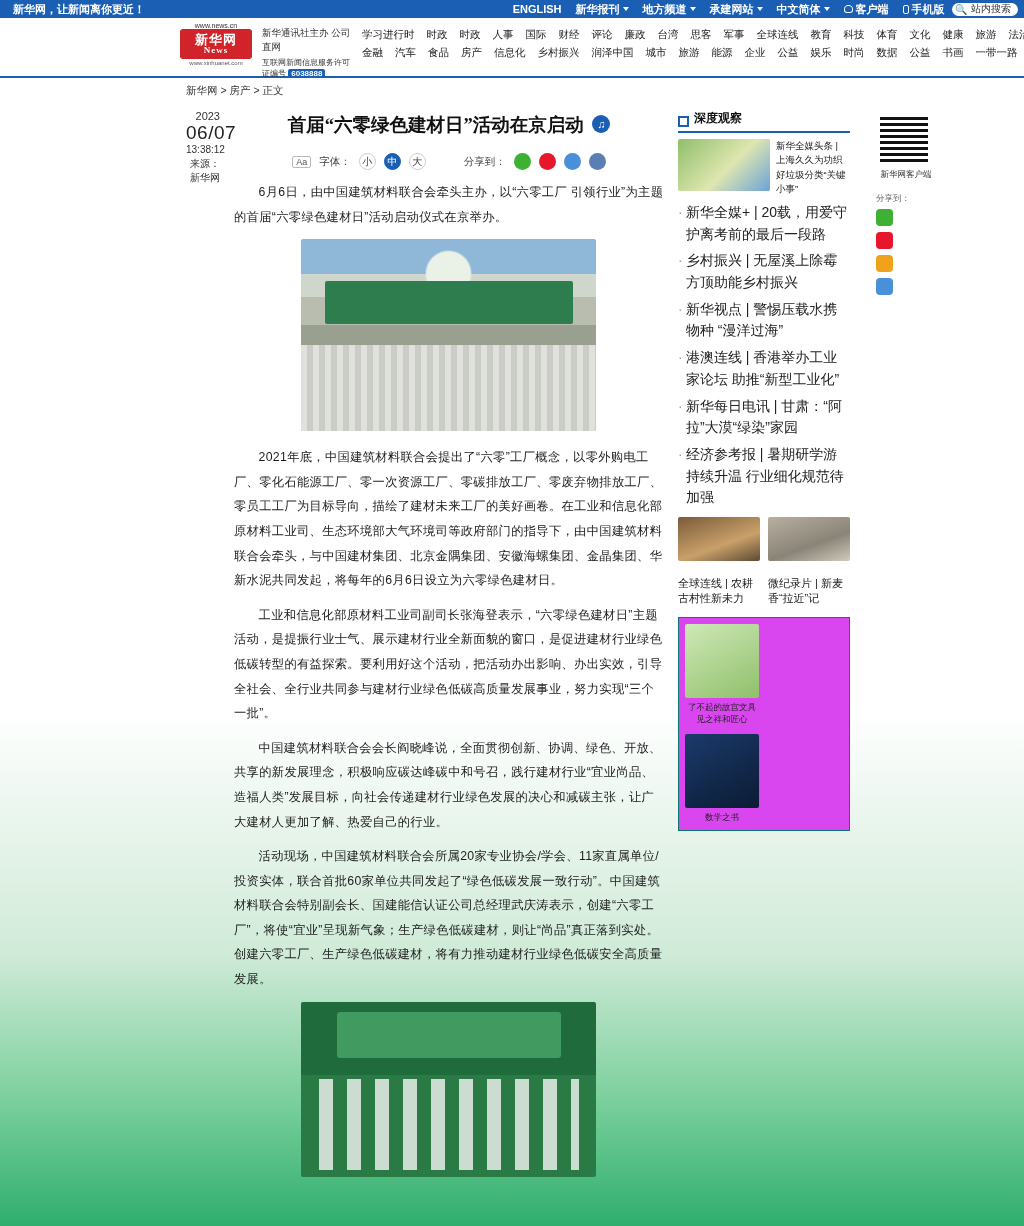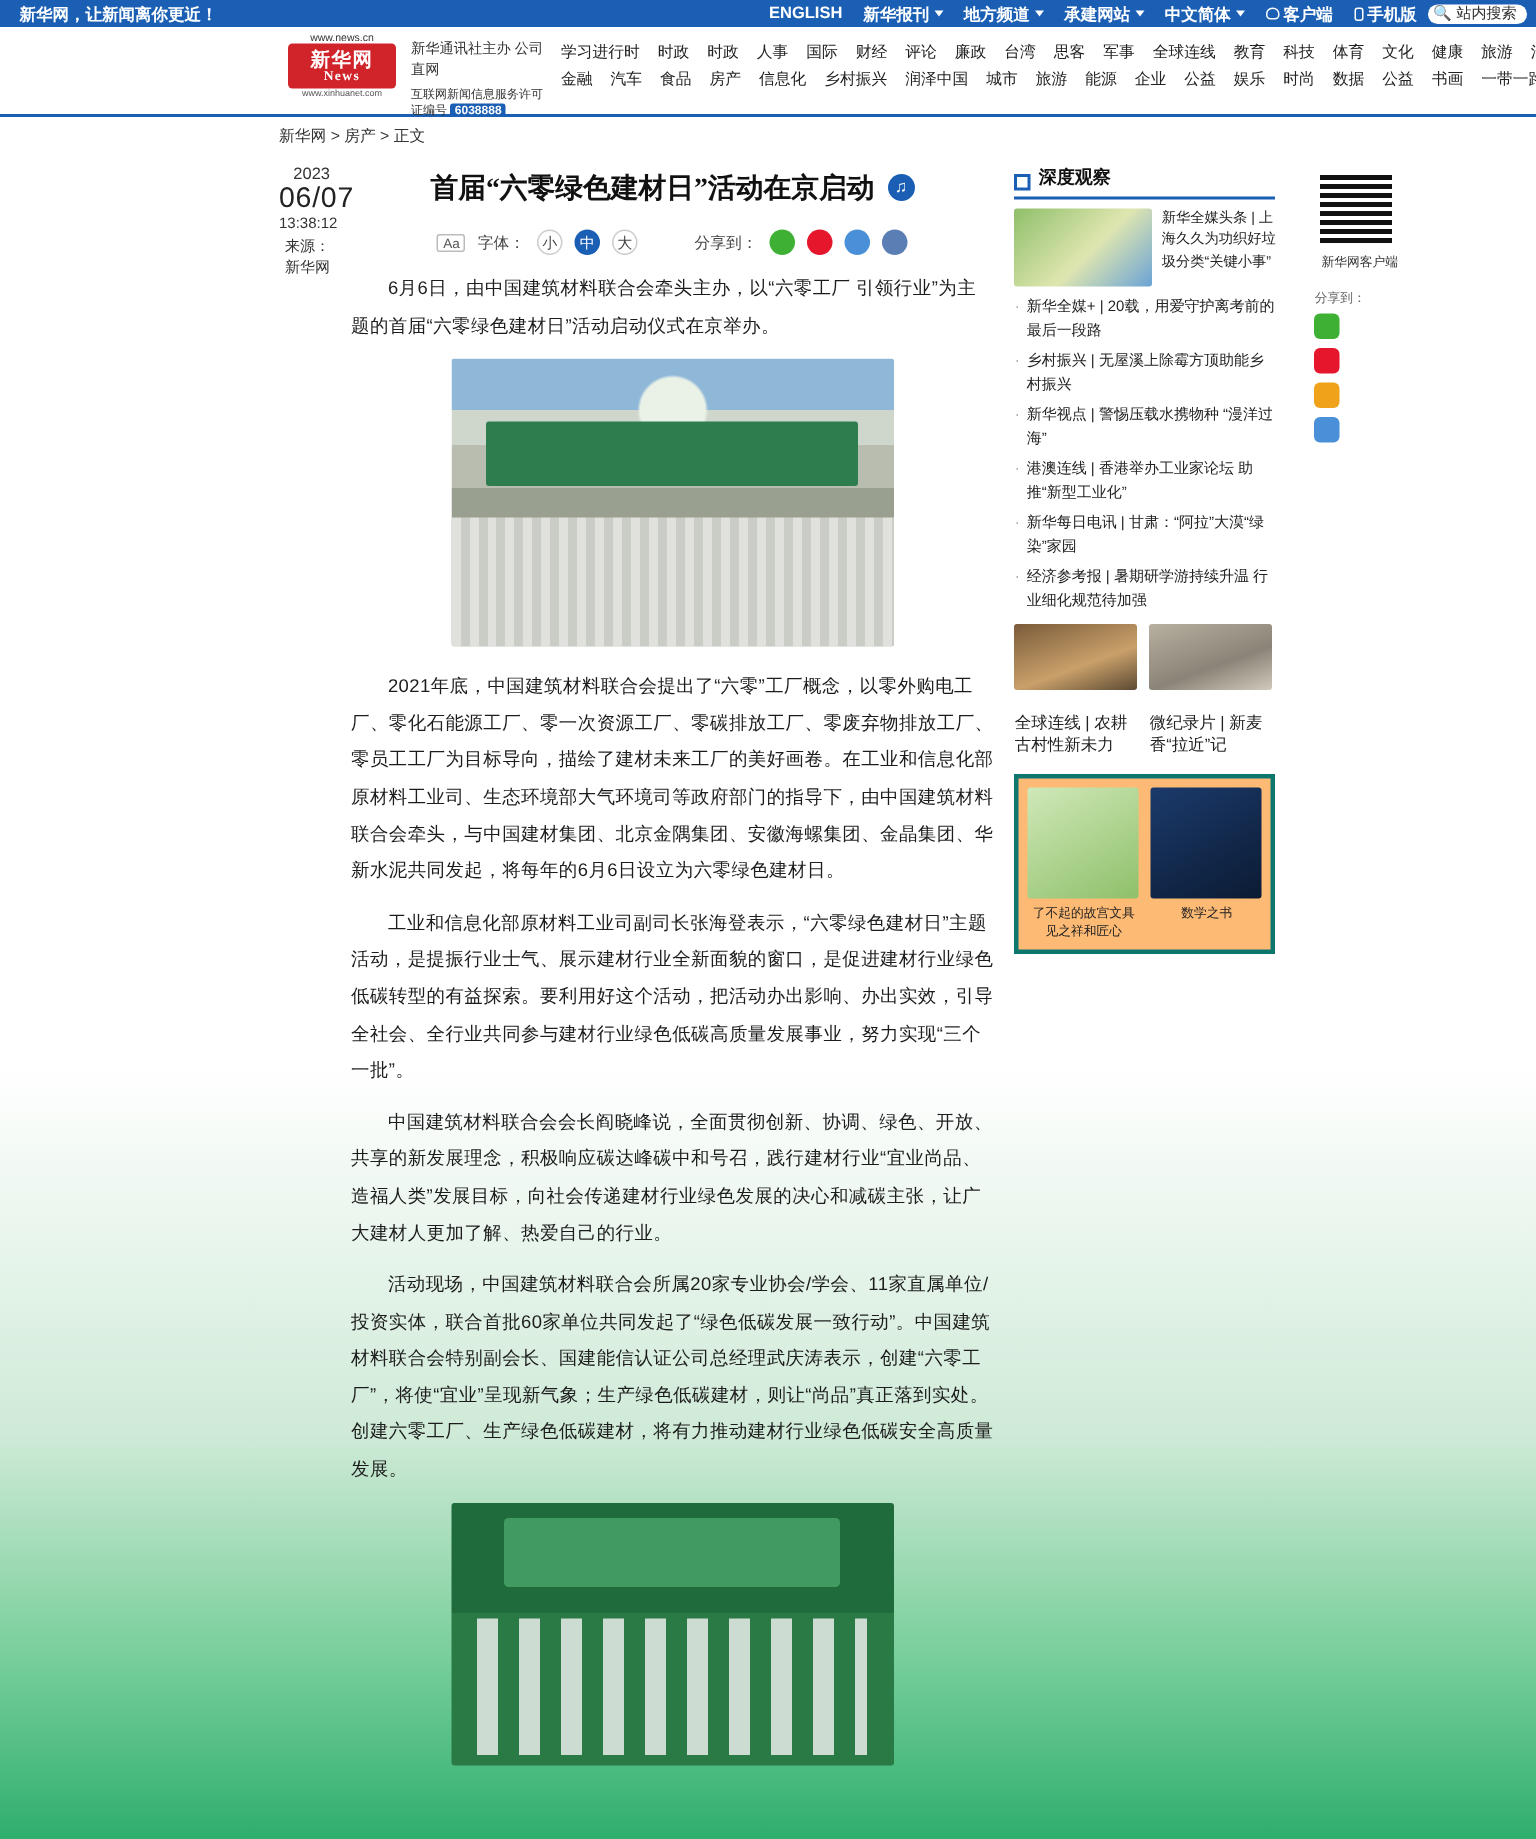--- a/index.html
+++ b/index.html
@@ -22,21 +22,21 @@
   .tb-search { background:#fff; color:#333; border-radius:9px; height:13px; display:flex; align-items:center; padding:0 7px 0 4px; font-size:10px; gap:3px;}
   .mini-ico { width:9px;height:9px;display:inline-block;position:relative;}
   .mini-ico.phone { border:1px solid #fff; border-radius:2px; width:6px;height:9px;}
   .mini-ico.kf { border:1px solid #fff; border-radius:50% 50% 3px 3px; width:9px;height:8px;}
 
   
   .masthead {
     background:#fff; border-bottom:2px solid #1a5fb4;
     display:flex; align-items:flex-start; padding:4px 0 2px 180px; gap:10px; height:60px;
   }
-  .logo-wrap { display:flex; flex-direction:column; align-items:center; width:72px;margin-left:12px;}
+  .logo-wrap { display:flex; flex-direction:column; align-items:center; width:72px;}
   .logo-url { font-size:7px; color:#333; }
   .logo-box {
     background:#d1242a; color:#fff; width:72px; height:30px; border-radius:3px;
     display:flex; flex-direction:column; justify-content:center; align-items:center; line-height:1;
     font-weight:bold;
   }
   .logo-cn { font-size:13px; letter-spacing:1px;}
   .logo-en { font-size:9px; font-family:"Liberation Serif", serif; letter-spacing:1px;}
   .logo-sub { font-size:6px; color:#555; margin-top:1px;}
   .mh-text { font-size:9.5px; color:#333; line-height:1.5; padding-top:4px; width:90px;}
@@ -97,29 +97,29 @@
 
   
   .midright { width:175px; padding-top:8px;}
   .sec-hd { display:flex; align-items:flex-end; gap:5px; border-bottom:2px solid #1a5fb4; padding-bottom:4px; margin-bottom:6px;}
   .sec-hd .bk { width:11px;height:11px;border:2px solid #1a5fb4;}
   .sec-hd .tx { font-size:12px; font-weight:bold; color:#111;}
   .feat { display:flex; gap:6px; margin-bottom:6px;}
   .feat .thumb { width:92px;height:52px;border-radius:2px;background:linear-gradient(135deg,#8fbf6a,#dfe6b0 55%,#6ba3d6);flex:none;}
   .feat .ft { font-size:9.5px; line-height:1.5; color:#222;}
   ul.newslist { list-style:none; margin:0; padding:0;}
-  ul.newslist li { font-size:10px; line-height:1.55; color:#222; padding-left:8px; position:relative; margin-bottom:5px;}
+  ul.newslist li { font-size:14px; line-height:1.55; color:#222; padding-left:8px; position:relative; margin-bottom:5px;}
   ul.newslist li::before{content:"·"; position:absolute; left:0; color:#999;}
   .thumbrow { display:flex; gap:8px; margin-top:8px;}
   .thumbrow .cell { width:82px;}
   .thumbrow .im { width:82px;height:44px;border-radius:2px;}
   .im.a { background:linear-gradient(160deg,#7a5b3a,#c9a06a 60%,#5c4a33);}
   .im.b { background:linear-gradient(160deg,#b8b0a0,#8a8478 60%,#cfcabb);}
   .thumbrow .cp { font-size:11px; line-height:1.4; margin-top:15px; color:#222;}
-  .bookbox { margin-top:10px; background:#fdba74; border:3px solid #0f766e; padding:6px; display:flex; gap:8px;}
+  .bookbox { margin-top:10px; background:#d946ef; border:1px solid #0f766e; padding:6px; display:flex; gap:8px;flex-direction:column;}
   .book { width:74px; }
   .book .cov { width:74px;height:74px;border-radius:2px;}
   .cov.g { background:linear-gradient(150deg,#cfe8b8,#8fc06a);}
   .cov.d { background:linear-gradient(150deg,#1b3a6b,#0b1b33);}
   .book .bt { font-size:8.5px; text-align:center; margin-top:4px; color:#222;}
 </style>
 </head>
 <body>
 
 <div class="topbar">

